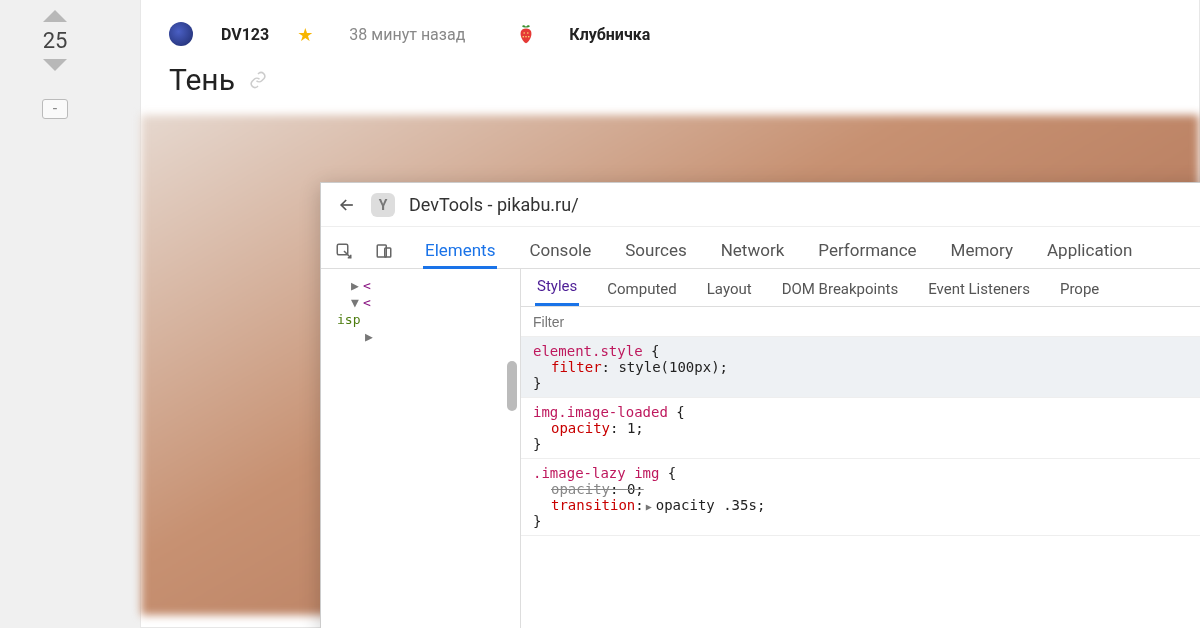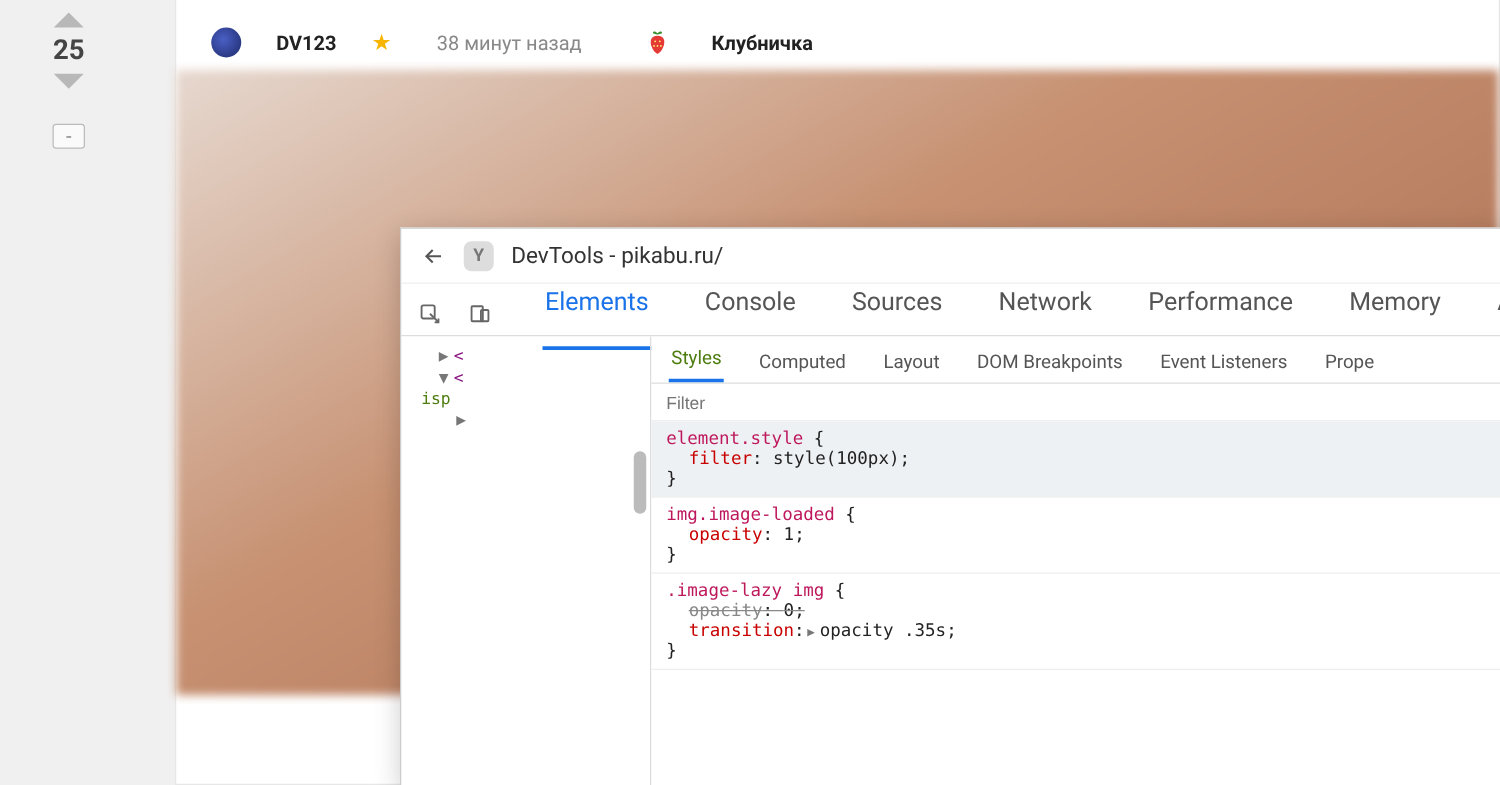--- a/index.html
+++ b/index.html
@@ -23,21 +23,21 @@
     align-items: center;
   }
   .vote-arrow {
     width: 0; height: 0;
     border-left: 12px solid transparent;
     border-right: 12px solid transparent;
     cursor: pointer;
   }
   .vote-up { border-bottom: 12px solid #b8b8b8; margin-bottom: 6px; }
   .vote-down { border-top: 12px solid #b8b8b8; margin-top: 6px; }
-  .vote-score { font-size: 22px; color: #444; font-weight: 700; }
+  .vote-score { font-size: 22px; color: #444; font-weight: 400; }
   .vote-minus {
     margin-top: 28px;
     width: 26px; height: 20px;
     border: 1px solid #bbb;
     border-radius: 3px;
     display: flex; align-items: center; justify-content: center;
     color: #888; font-size: 16px; line-height: 1;
     cursor: pointer;
     background: #fafafa;
   }
@@ -121,21 +121,21 @@
   .dt-toolbar {
     display: flex;
     align-items: center;
     gap: 22px;
     padding: 6px 14px 0 14px;
     border-bottom: 1px solid #ddd;
     height: 42px;
   }
   .dt-tool-icon { width: 18px; height: 18px; color: #666; }
   .dt-tabs { display: flex; gap: 30px; margin-left: 8px; }
-  .dt-tab { color: #555; padding: 8px 2px 24px 2px; cursor: pointer; font-size: 20px; margin-left: 11px; }
+  .dt-tab { color: #555; padding: 8px 2px 6px 2px; cursor: pointer; font-size: 17px; }
   .dt-tab.active { color: #1a73e8; border-bottom: 3px solid #1a73e8; }
 
   .dt-body { flex: 1; display: flex; overflow: hidden; }
 
   .dt-dom {
     width: 200px;
     border-right: 1px solid #ddd;
     font-family: Menlo, Consolas, monospace;
     font-size: 13px;
     color: #881280;
@@ -166,21 +166,21 @@
     gap: 26px;
     padding: 6px 14px 0 14px;
     border-bottom: 1px solid #ddd;
     height: 38px;
     align-items: flex-end;
     font-size: 15px;
     color: #555;
     overflow: hidden;
   }
   .dt-subtab { padding: 6px 2px 8px 2px; cursor: pointer; white-space: nowrap; }
-  .dt-subtab.active { color: #4d7c0f; border-bottom: 3px solid #1a73e8; }
+  .dt-subtab.active { color: #4c1d95; border-bottom: 3px solid #1a73e8; }
 
   .dt-filter {
     border-bottom: 1px solid #eee;
     height: 30px;
     display: flex; align-items: center;
     padding: 0 12px;
   }
   .dt-filter input {
     border: none; outline: none; width: 100%;
     font-size: 14px; color: #555;
@@ -227,20 +227,29 @@
         <path d="M12 6 C6 6 5 11 7 16 C9 21 12 22 12 22 C12 22 15 21 17 16 C19 11 18 6 12 6 Z" fill="#e53935"></path>
         <circle cx="10" cy="11" r="0.8" fill="#fff176"></circle>
           <circle cx="14" cy="11" r="0.8" fill="#fff176"></circle>
         <circle cx="12" cy="15" r="0.8" fill="#fff176"></circle>
           <circle cx="9" cy="15" r="0.8" fill="#fff176"></circle>
         <circle cx="15" cy="15" r="0.8" fill="#fff176"></circle>
       </svg>
     </span>
     <span class="tag-label">Клубничка</span>
   </div>
+  <div class="post-title-row">
+    <span class="post-title">Тень</span>
+    <span class="link-icon">
+      <svg width="18" height="18" viewBox="0 0 24 24" fill="none" stroke="#ccc" stroke-width="2">
+        <path d="M10 13a5 5 0 0 0 7 0l3-3a5 5 0 0 0-7-7l-1 1"></path>
+        <path d="M14 11a5 5 0 0 0-7 0l-3 3a5 5 0 0 0 7 7l1-1"></path>
+      </svg>
+    </span>
+  </div>
   <div class="post-image"></div>
 </div>
 
 <div class="devtools">
   <div class="dt-titlebar">
     <span class="dt-back">
       <svg width="20" height="20" viewBox="0 0 24 24" fill="none" stroke="#555" stroke-width="2">
         <path d="M19 12H5"></path>
           <path d="M11 18l-6-6 6-6"></path>
       </svg>

